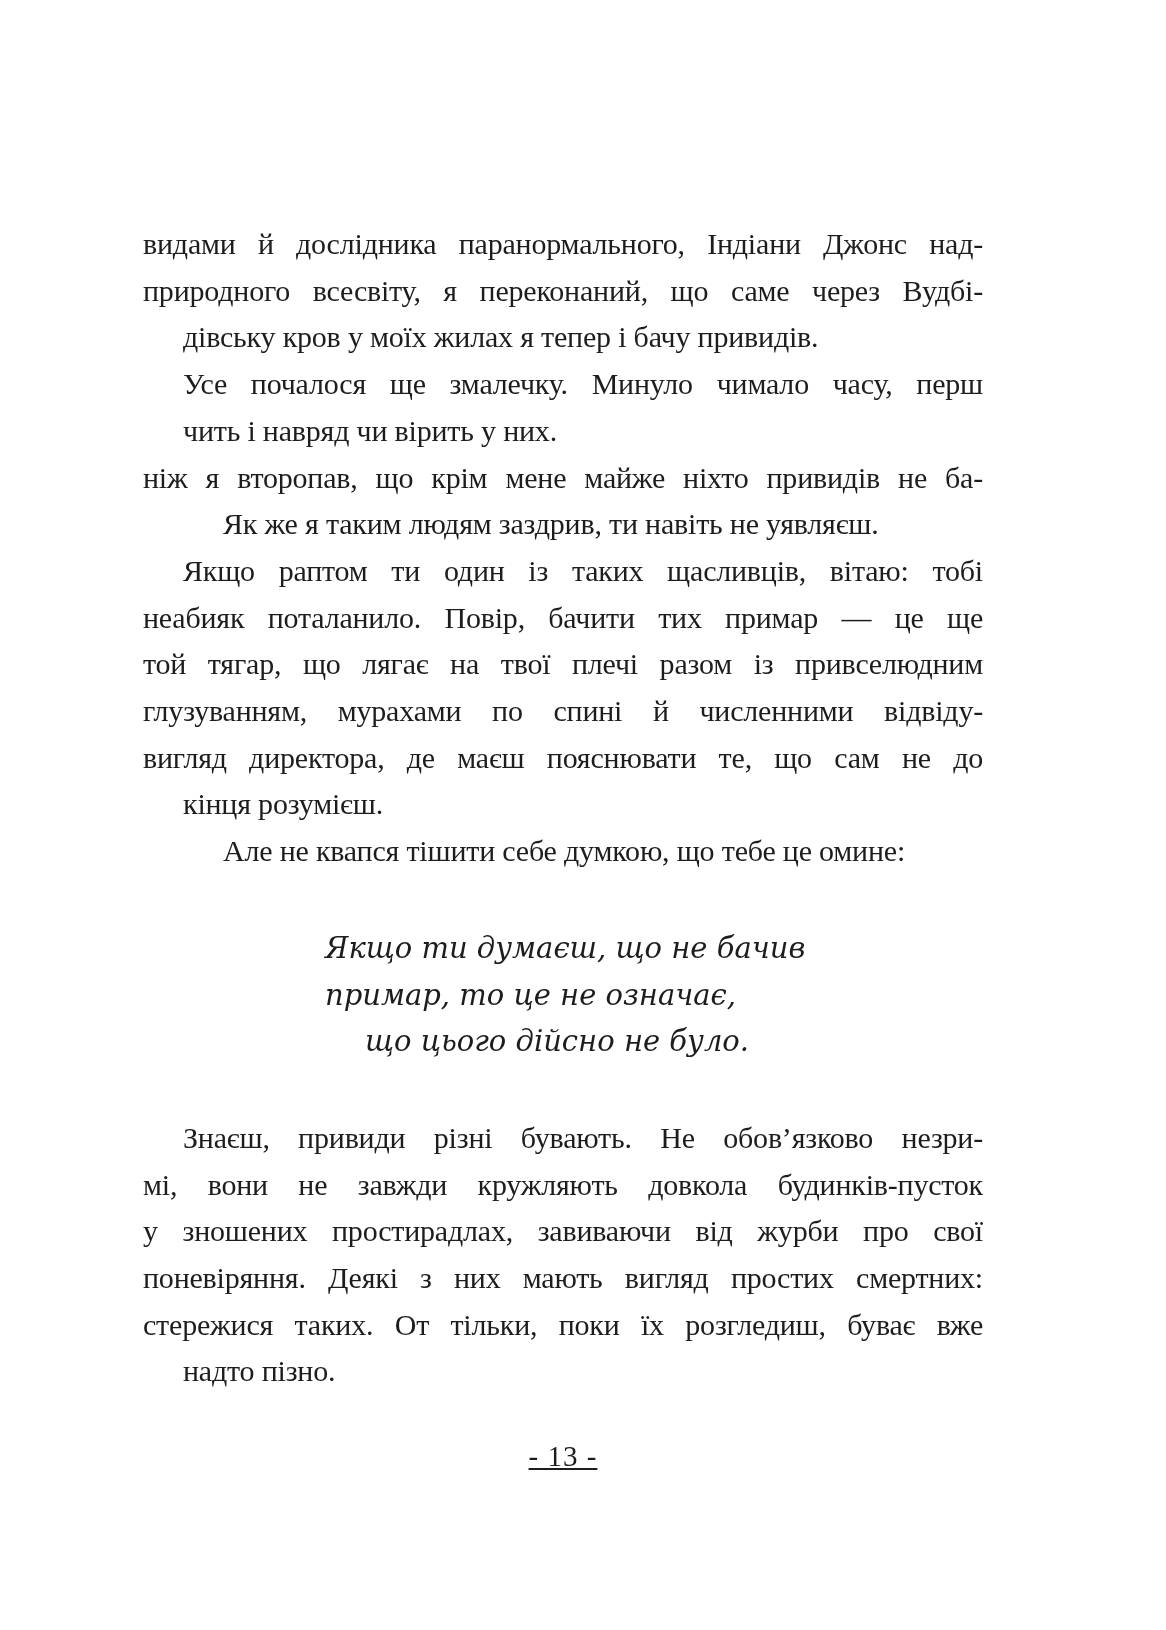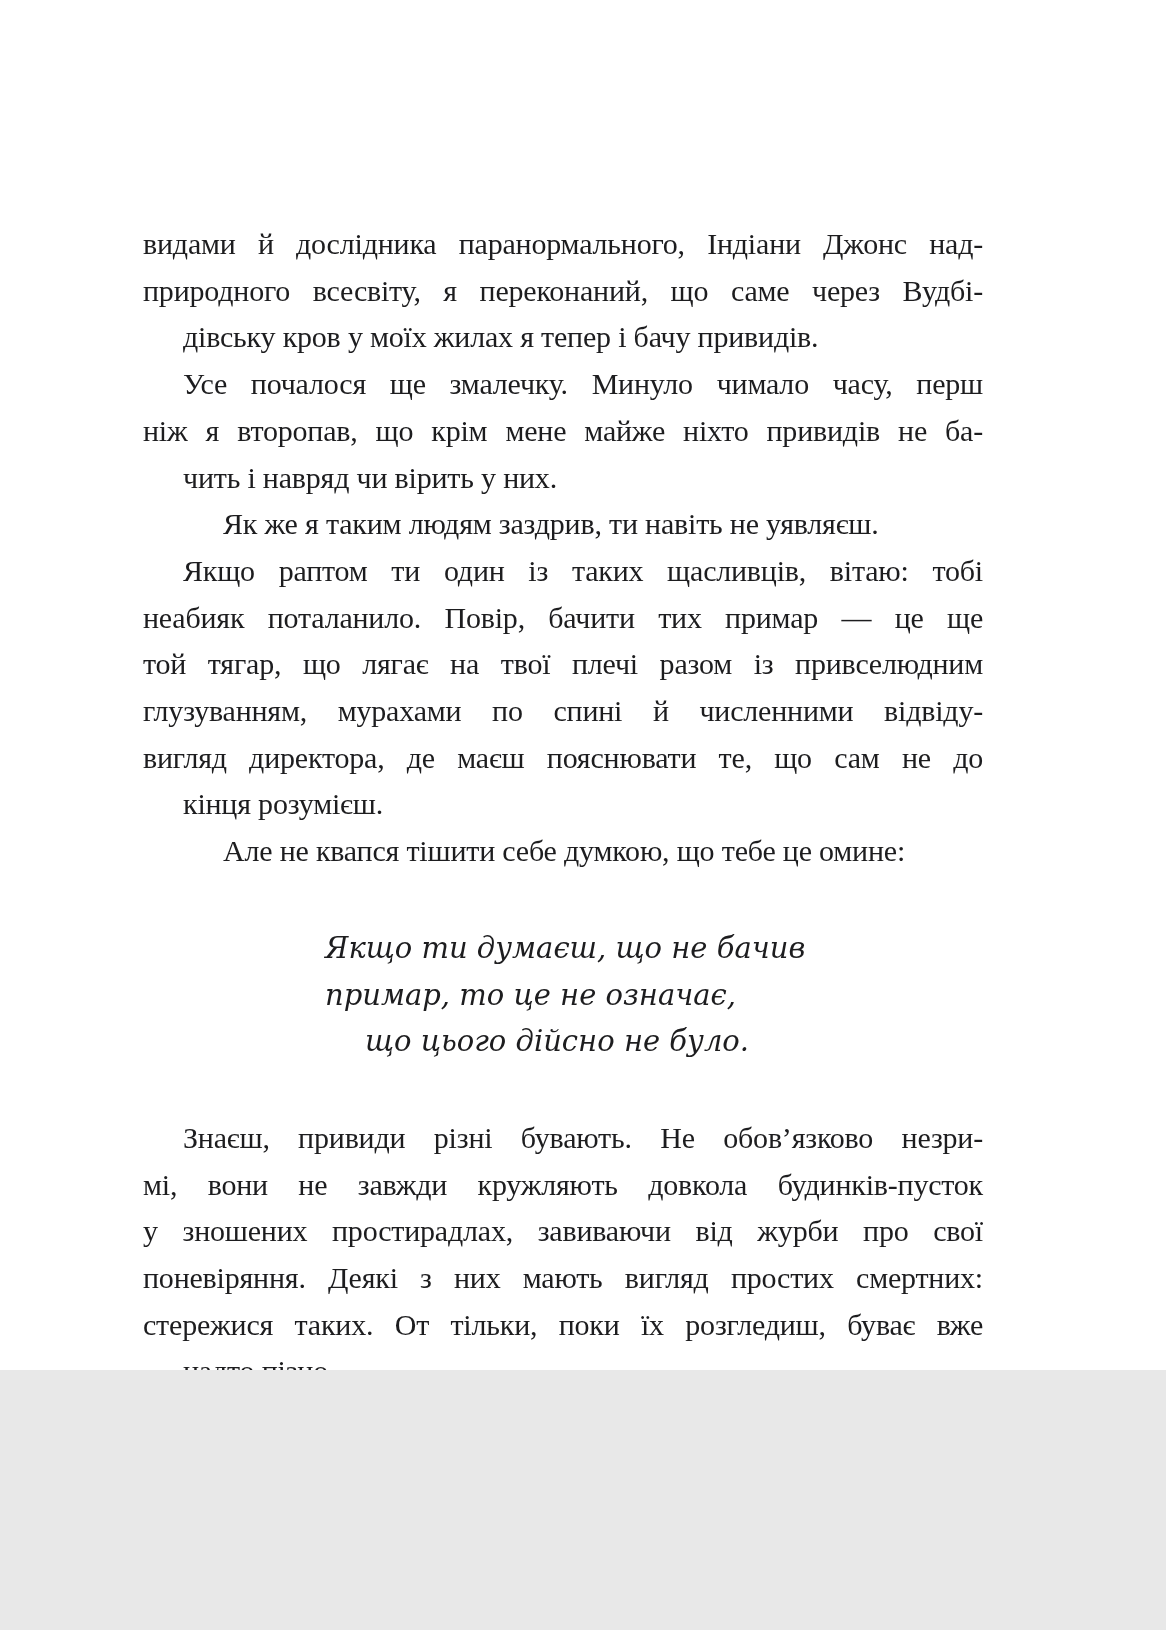--- a/index.html
+++ b/index.html
@@ -3,21 +3,21 @@
 <meta charset="utf-8">
 <style>
   html, body {
     margin: 0;
     padding: 0;
     background: #e8e8e8;
   }
   .page {
     position: relative;
     width: 1166px;
-    height: 1370px;
+    height: 1630px;
     margin: 0 auto;
     background: var(--page-bg, #ffffff);
     color: var(--text-color, #1d1d1f);
     font-family: "Liberation Serif", "DejaVu Serif", serif;
     overflow: hidden;
   }
   .text-block {
     position: absolute;
     top: 221px;
     left: 143px;
@@ -70,22 +70,22 @@
 <div class="page">
   <main class="text-block">
 
   <p class="para body">
         <span class="line">видами й дослідника паранормального, Індіани Джонс над-</span>
         <span class="line">природного всесвіту, я переконаний, що саме через Вудбі-</span>
         <span class="line last">дівську кров у моїх жилах я тепер і бачу привидів.</span>
       </p>
       <p class="para body indent">
         <span class="line">Усе почалося ще змалечку. Минуло чимало часу, перш</span>
+        <span class="line last">чить і навряд чи вірить у них.</span>
         <span class="line">ніж я второпав, що крім мене майже ніхто привидів не ба-</span>
-        <span class="line last">чить і навряд чи вірить у них.</span>
       </p>
       <p class="para body indent">
         <span class="line last">Як же я таким людям заздрив, ти навіть не уявляєш.</span>
       </p>
       <p class="para body indent">
         <span class="line">Якщо раптом ти один із таких щасливців, вітаю: тобі</span>
         <span class="line">неабияк поталанило. Повір, бачити тих примар — це ще</span>
         <span class="line">той тягар, що лягає на твої плечі разом із привселюдним</span>
         <span class="line">глузуванням, мурахами по спині й численними відвіду-</span>
         <span class="line">вигляд директора, де маєш пояснювати те, що сам не до</span>

